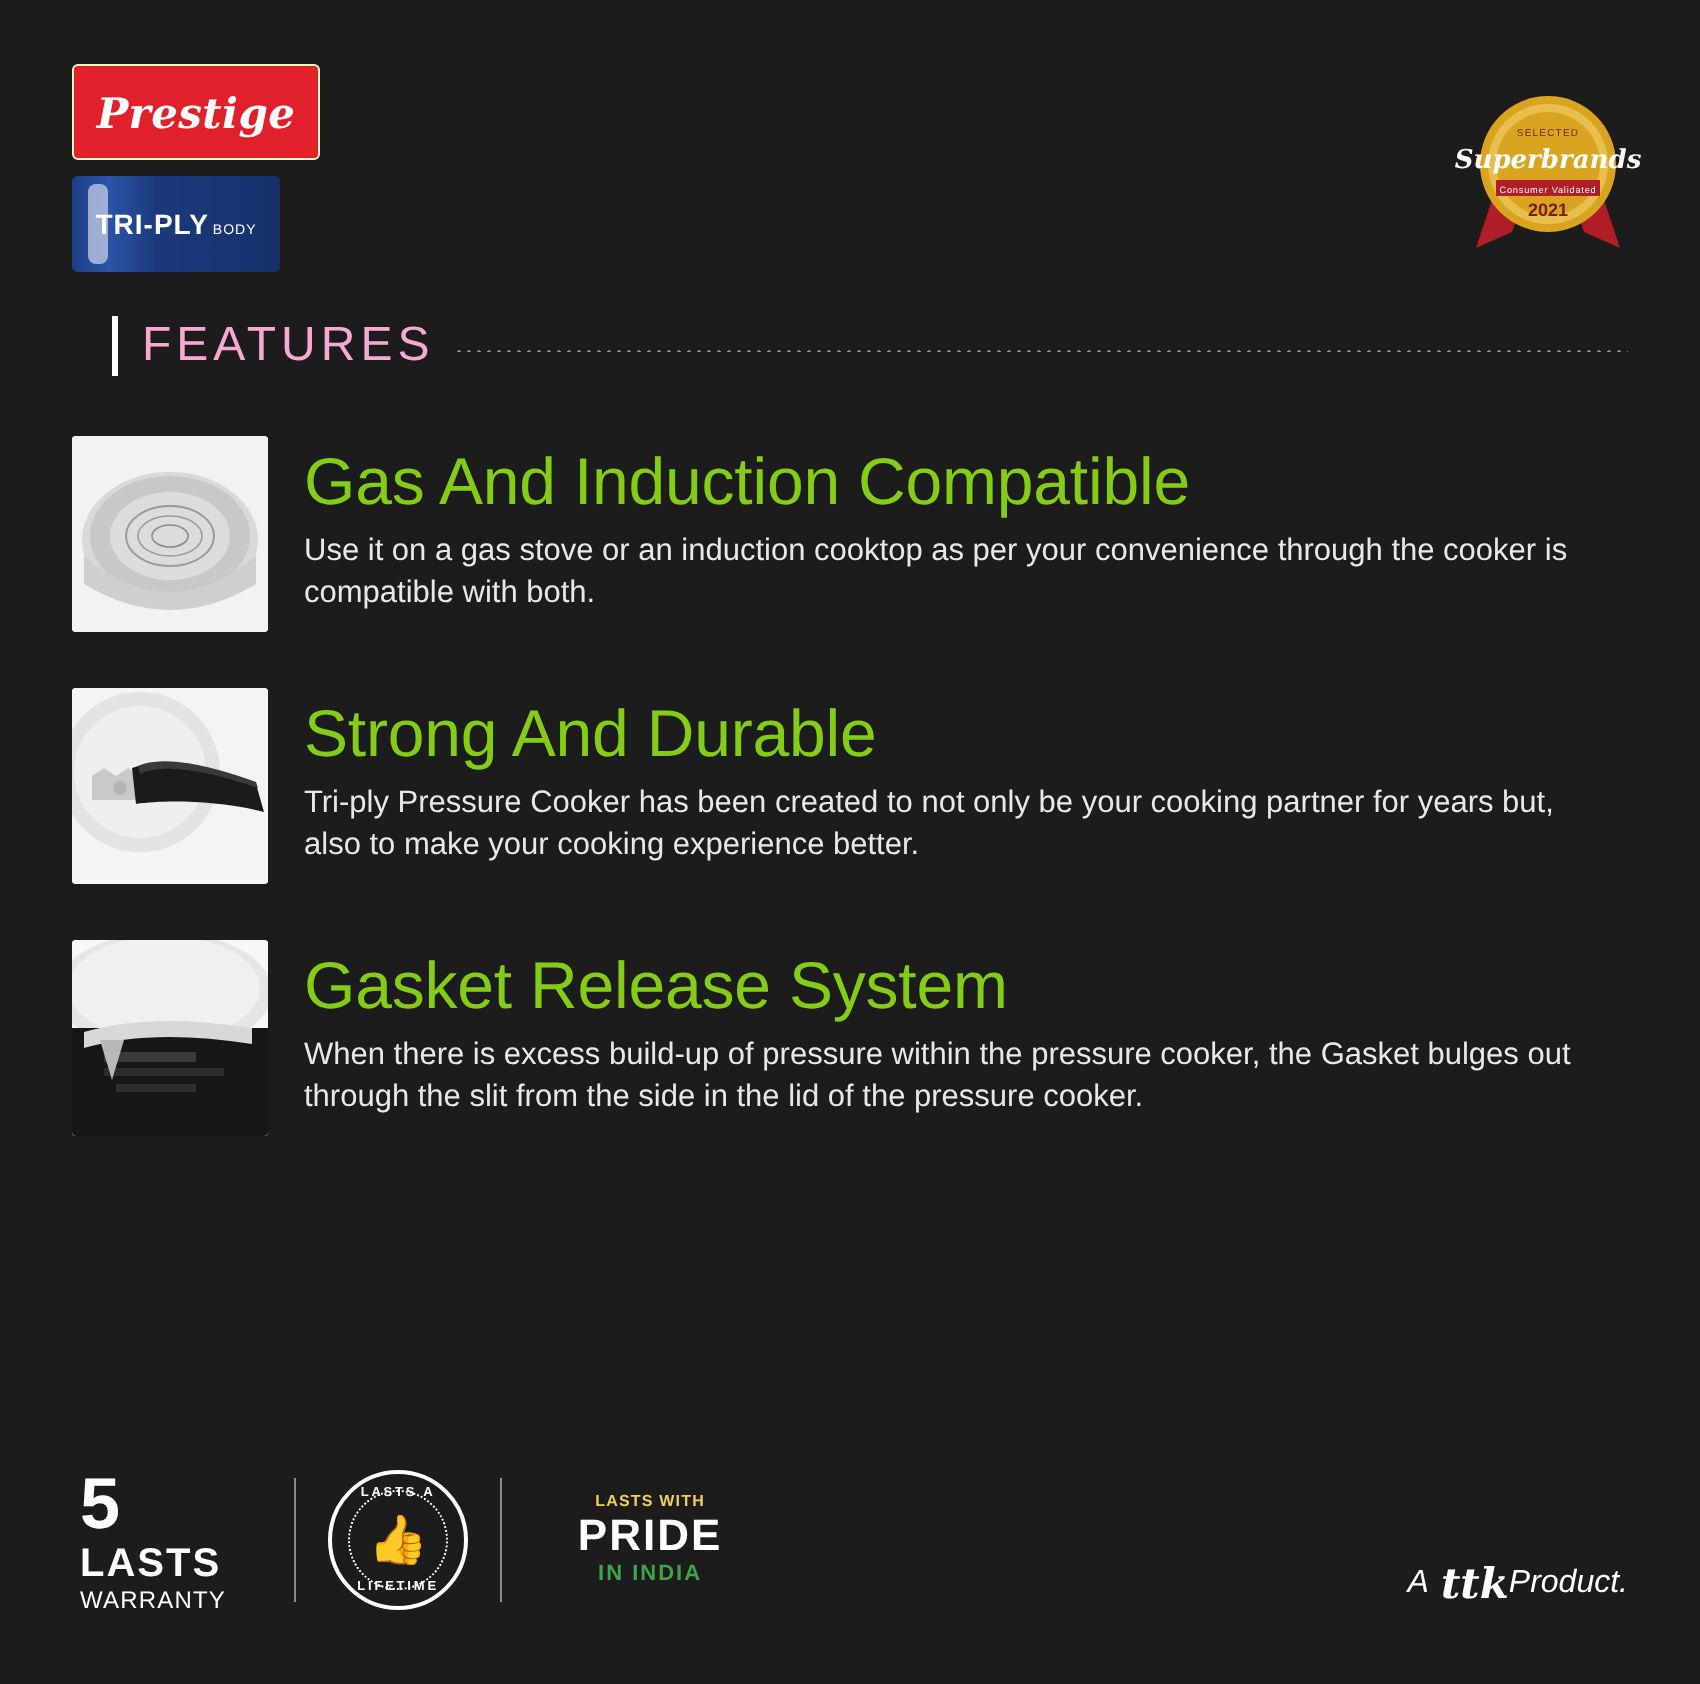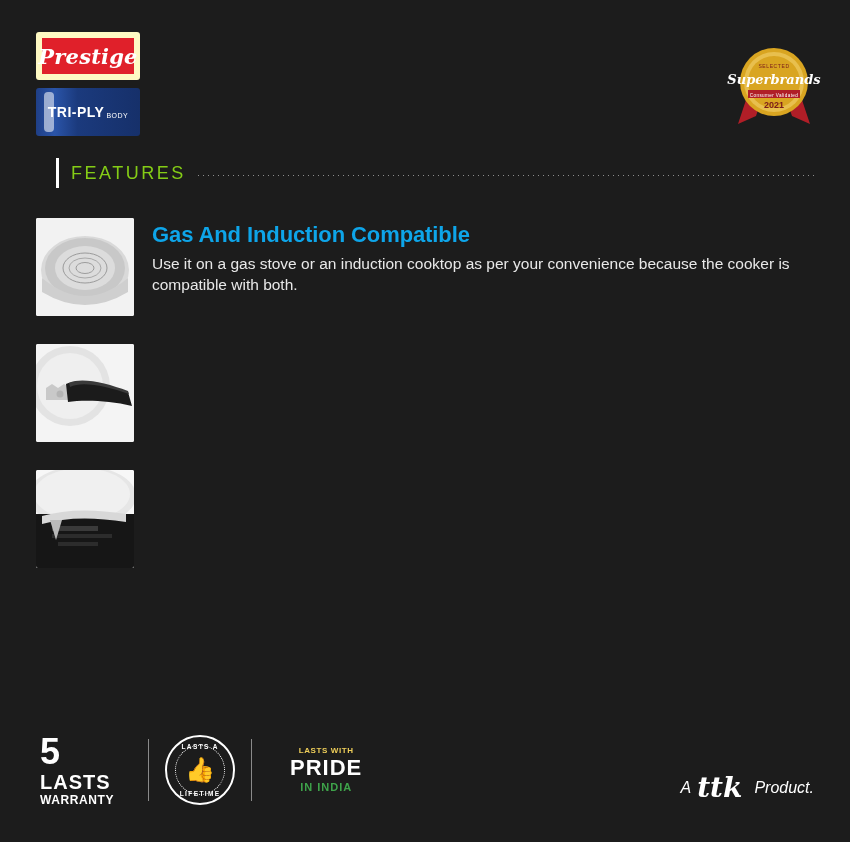--- a/index.html
+++ b/index.html
@@ -20,24 +20,24 @@
   }
 
   
   .brand-block {
     position: absolute;
     left: 36px;
     top: 32px;
     width: 104px;
   }
   .prestige-logo {
-    width: 104px;
+    width: 124px;
     height: 48px;
     background: #e0202a;
-    border: 6px solid #fef9c3;
+    border: 1px solid #fef9c3;
     border-radius: 3px;
     display: flex;
     align-items: center;
     justify-content: center;
     box-sizing: border-box;
   }
   .prestige-logo span {
     color: #ffffff;
     font-family: "DejaVu Serif", serif;
     font-style: italic;
@@ -100,22 +100,22 @@
     display: flex;
     align-items: center;
   }
   .features-bar {
     width: 3px;
     height: 30px;
     background: #ffffff;
     margin-right: 12px;
   }
   .features-title {
-    color: #84cc16;
-    font-size: 18px;
+    color: #f9a8d4;
+    font-size: 24px;
     letter-spacing: 2.5px;
     font-weight: normal;
     white-space: nowrap;
     text-align: center;
   }
   .dotted-line {
     flex: 1;
     height: 1px;
     margin-left: 10px;
     margin-top: 4px;
@@ -143,23 +143,23 @@
     border-radius: 2px;
     overflow: hidden;
     position: relative;
   }
   .thumb svg { display: block; }
   .feature-text {
     margin-left: 18px;
     padding-top: 4px;
   }
   .feature-title {
-    color: #0ea5e9;
-    font-size: 22px;
-    font-weight: bold;
+    color: #84cc16;
+    font-size: 33px;
+    font-weight: normal;
     margin: 0 0 6px 0;
     letter-spacing: -0.1px;
   }
   .feature-desc {
     color: #e8e8e8;
     font-size: 15.5px;
     line-height: 1.35;
     margin: 0;
     max-width: 650px;
   }
@@ -184,21 +184,21 @@
   }
   .warranty .yrs {
     font-size: 20px;
     font-weight: bold;
     letter-spacing: 1px;
     display: block;
     margin-top: 2px;
   }
   .warranty .wrt {
     font-size: 12px;
-    font-weight: bold;
+    font-weight: normal;
     letter-spacing: 0.6px;
     display: block;
     margin-top: 2px;
   }
   .vsep {
     width: 1px;
     height: 62px;
     background: #8a8a8a;
     margin: 0 16px;
   }
@@ -273,22 +273,22 @@
     color: #ffffff;
     font-size: 16px;
     display: flex;
     align-items: center;
   }
   .ttk .a { font-style: italic; margin-right: 6px; }
   .ttk .mark {
     font-family: "DejaVu Serif", serif;
     font-weight: bold;
     font-style: italic;
-    font-size: 28px;
-    margin-right: 12px;
+    font-size: 21px;
+    margin-right: 0;
     text-align: right;
   }
   .ttk .prod { font-style: italic; }
 </style>
 </head>
 <body>
 
 <div class="page">
 
   <div class="brand-block">
@@ -336,52 +336,60 @@
           <ellipse cx="49" cy="50" rx="40" ry="30" fill="#c8c8c8"></ellipse>
           <ellipse cx="49" cy="50" rx="30" ry="22" fill="#dcdcdc"></ellipse>
           <ellipse cx="49" cy="50" rx="22" ry="15" fill="none" stroke="#9a9a9a" stroke-width="1"></ellipse>
           <ellipse cx="49" cy="50" rx="16" ry="10" fill="none" stroke="#9a9a9a" stroke-width="0.8"></ellipse>
           <ellipse cx="49" cy="50" rx="9" ry="5.5" fill="none" stroke="#8c8c8c" stroke-width="0.8"></ellipse>
           <path d="M6 60 Q49 96 92 60 L92 74 Q49 100 6 74 Z" fill="#cfcfcf"></path>
         </svg>
       </div>
       <div class="feature-text">
         <h2 class="feature-title">Gas And Induction Compatible</h2>
-        <p class="feature-desc">Use it on a gas stove or an induction cooktop as per your convenience because the cooker is compatible with both.</p>
+        <p class="feature-desc">Use it on a gas stove or an induction cooktop as per your convenience through the cooker is compatible with both.</p>
       </div>
     </div>
 
     <div class="feature">
       <div class="thumb">
         <svg width="98" height="98" viewBox="0 0 98 98">
           <rect width="98" height="98" fill="#f4f4f4"></rect>
           <circle cx="34" cy="42" r="40" fill="#e3e3e3"></circle>
           <circle cx="34" cy="42" r="33" fill="#efefef"></circle>
           <path d="M10 44 L16 40 L22 44 L28 40 L34 44 L34 56 L10 56 Z" fill="#c9c9c9"></path>
           <path d="M30 40 C44 34 70 40 92 48 L96 62 C72 56 46 56 32 58 Z" fill="#1b1b1b"></path>
           <path d="M33 39 C46 33 70 39 92 47 L93 50 C70 42 46 37 34 43 Z" fill="#3a3a3a"></path>
           <circle cx="24" cy="50" r="3.5" fill="#b4b4b4"></circle>
         </svg>
+      </div>
+      <div class="feature-text">
+        <h2 class="feature-title">Strong And Durable</h2>
+        <p class="feature-desc">Tri-ply Pressure Cooker has been created to not only be your cooking partner for years but, also to make your cooking experience better.</p>
       </div>
     </div>
 
     <div class="feature">
       <div class="thumb">
         <svg width="98" height="98" viewBox="0 0 98 98">
           <rect width="98" height="98" fill="#f7f7f7"></rect>
           <ellipse cx="46" cy="26" rx="54" ry="30" fill="#e6e6e6"></ellipse>
           <ellipse cx="46" cy="24" rx="48" ry="26" fill="#f0f0f0"></ellipse>
           <path d="M0 44 L98 44 L98 98 L0 98 Z" fill="#161616"></path>
           <path d="M6 46 Q40 36 90 44 L90 52 Q40 44 6 54 Z" fill="#d8d8d8"></path>
           <rect x="16" y="56" width="46" height="5" fill="#3a3a3a"></rect>
           <rect x="16" y="64" width="60" height="4" fill="#2c2c2c"></rect>
           <rect x="22" y="72" width="40" height="4" fill="#2c2c2c"></rect>
           <path d="M14 50 L20 70 L26 50 Z" fill="#b9b9b9"></path>
         </svg>
       </div>
+      <div class="feature-text">
+        <h2 class="feature-title">Gasket Release System</h2>
+        <p class="feature-desc">When there is excess build-up of pressure within the pressure cooker, the Gasket bulges out through the slit from the side in the lid of the pressure cooker.</p>
+      </div>
     </div>
 
   </div>
 
   <div class="footer">
     <div class="warranty">
       <span class="num">5</span>
       <span class="yrs">LASTS</span>
       <span class="wrt">WARRANTY</span>
     </div>

